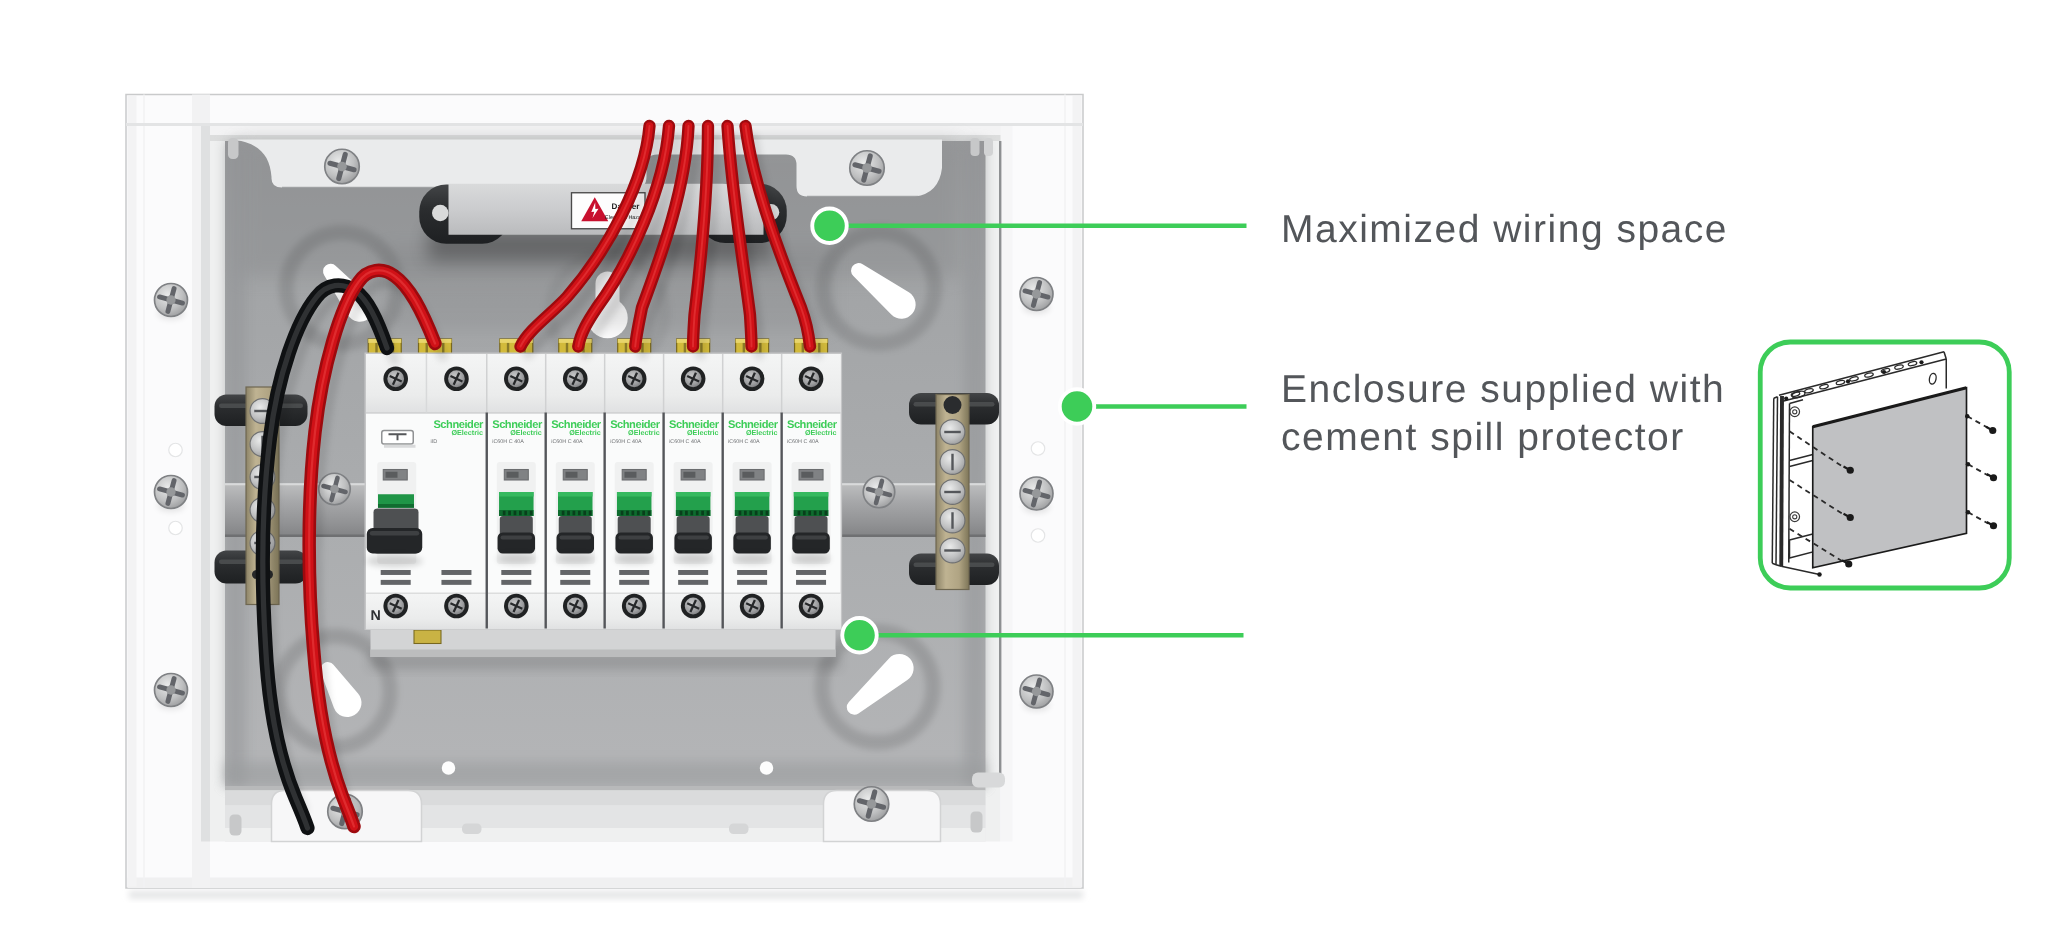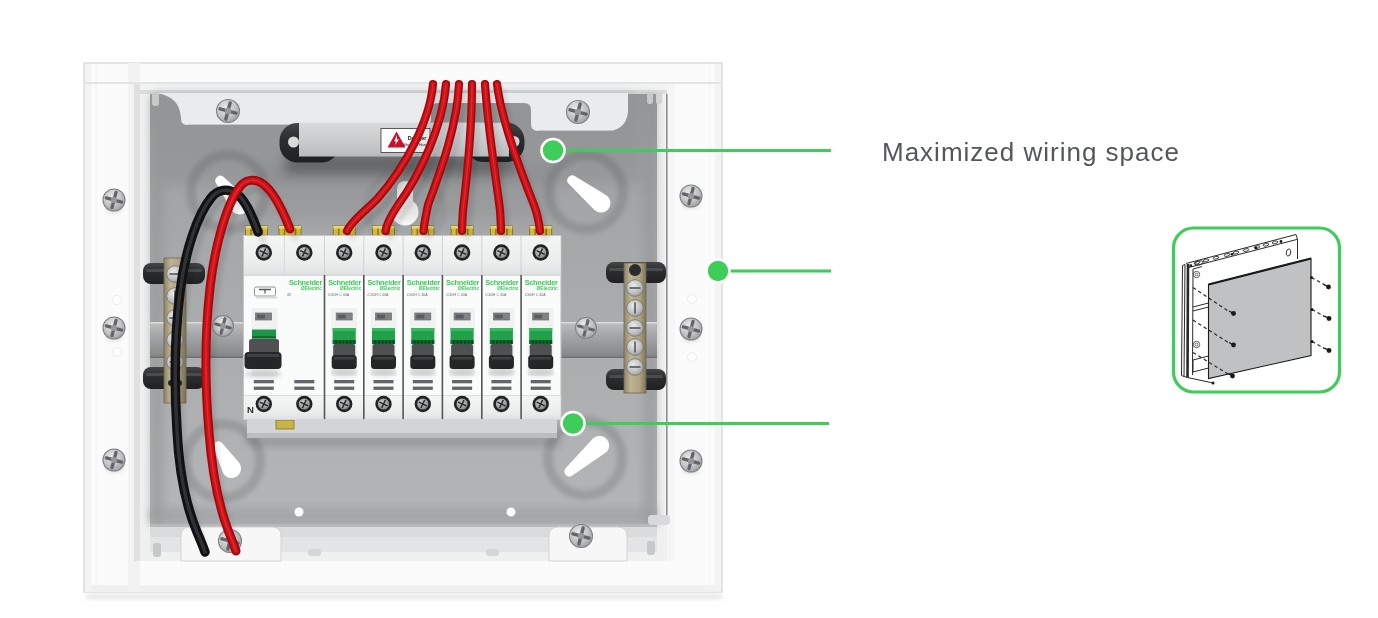--- a/index.html
+++ b/index.html
@@ -1,18 +1,18 @@
 <!DOCTYPE html>
 <html><head>
 <meta charset="utf-8">
 <style>
   html,body{margin:0;padding:0;background:#ffffff;}
   #canvas{position:relative;width:1378px;height:618px;background:#ffffff;overflow:hidden;
           font-family:"Liberation Sans", sans-serif;}
-  .lbl{position:absolute;color:#53565a;font-size:26px;line-height:32px;letter-spacing:1.0px;margin-left:28px;}
+  .lbl{position:absolute;color:#53565a;font-size:26px;line-height:32px;letter-spacing:1.0px;}
 </style>
 </head>
 <body>
 <div id="canvas">
 <svg width="1378" height="618" viewBox="0 0 1378 618" style="position:absolute;left:0;top:0">
 <defs>
   <linearGradient id="panelG" x1="0" y1="0" x2="0" y2="1">
     <stop offset="0" stop-color="#98999b"></stop>
     <stop offset="0.25" stop-color="#a3a5a7"></stop>
     <stop offset="0.6" stop-color="#abadaf"></stop>
@@ -746,13 +746,14 @@
 <path d="M 1324.5,348.0 L 1329,350.5" stroke="#1a1a1a" stroke-width="1.4"></path>
 <circle cx="1311.5" cy="277.5" r="1.5" fill="#1a1a1a"></circle>
 <circle cx="1312" cy="309.5" r="1.5" fill="#1a1a1a"></circle>
 <circle cx="1312" cy="341.5" r="1.5" fill="#1a1a1a"></circle>
 <circle cx="1213" cy="383" r="1.5" fill="#1a1a1a"></circle>
 </g>
 
 </svg>
 
 <div class="lbl" style="left:854px;top:136px;">Maximized wiring space</div>
+<div class="lbl" style="left:854px;top:243px;">Enclosure supplied with<br>cement spill protector</div>
 </div>
 
 </body></html>

